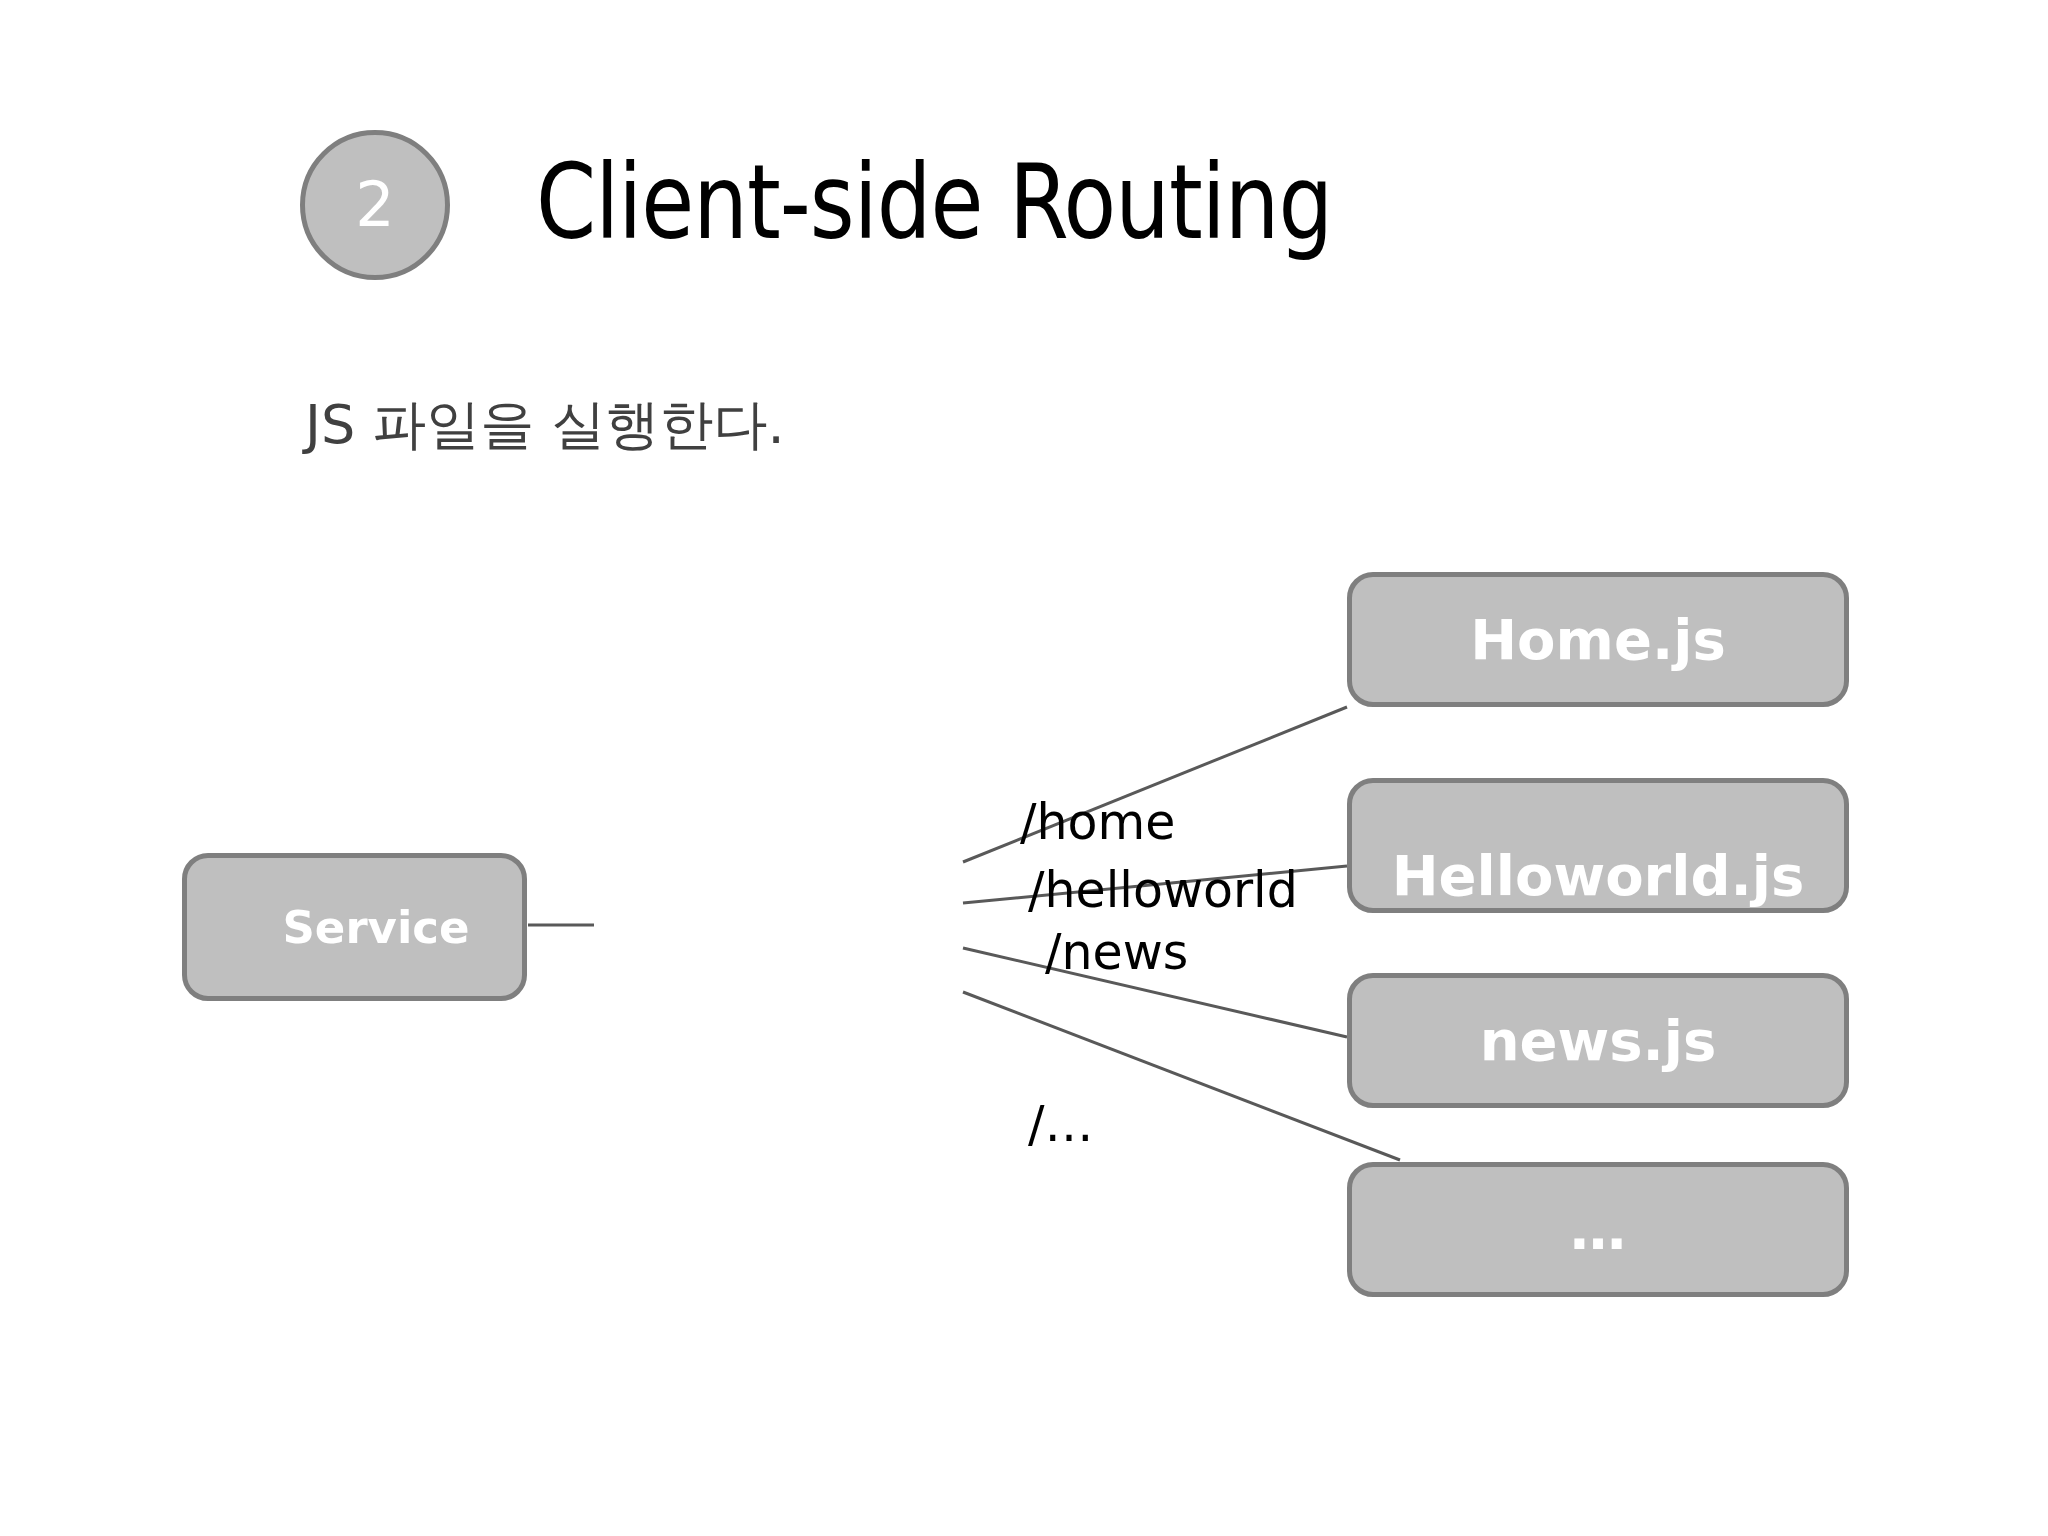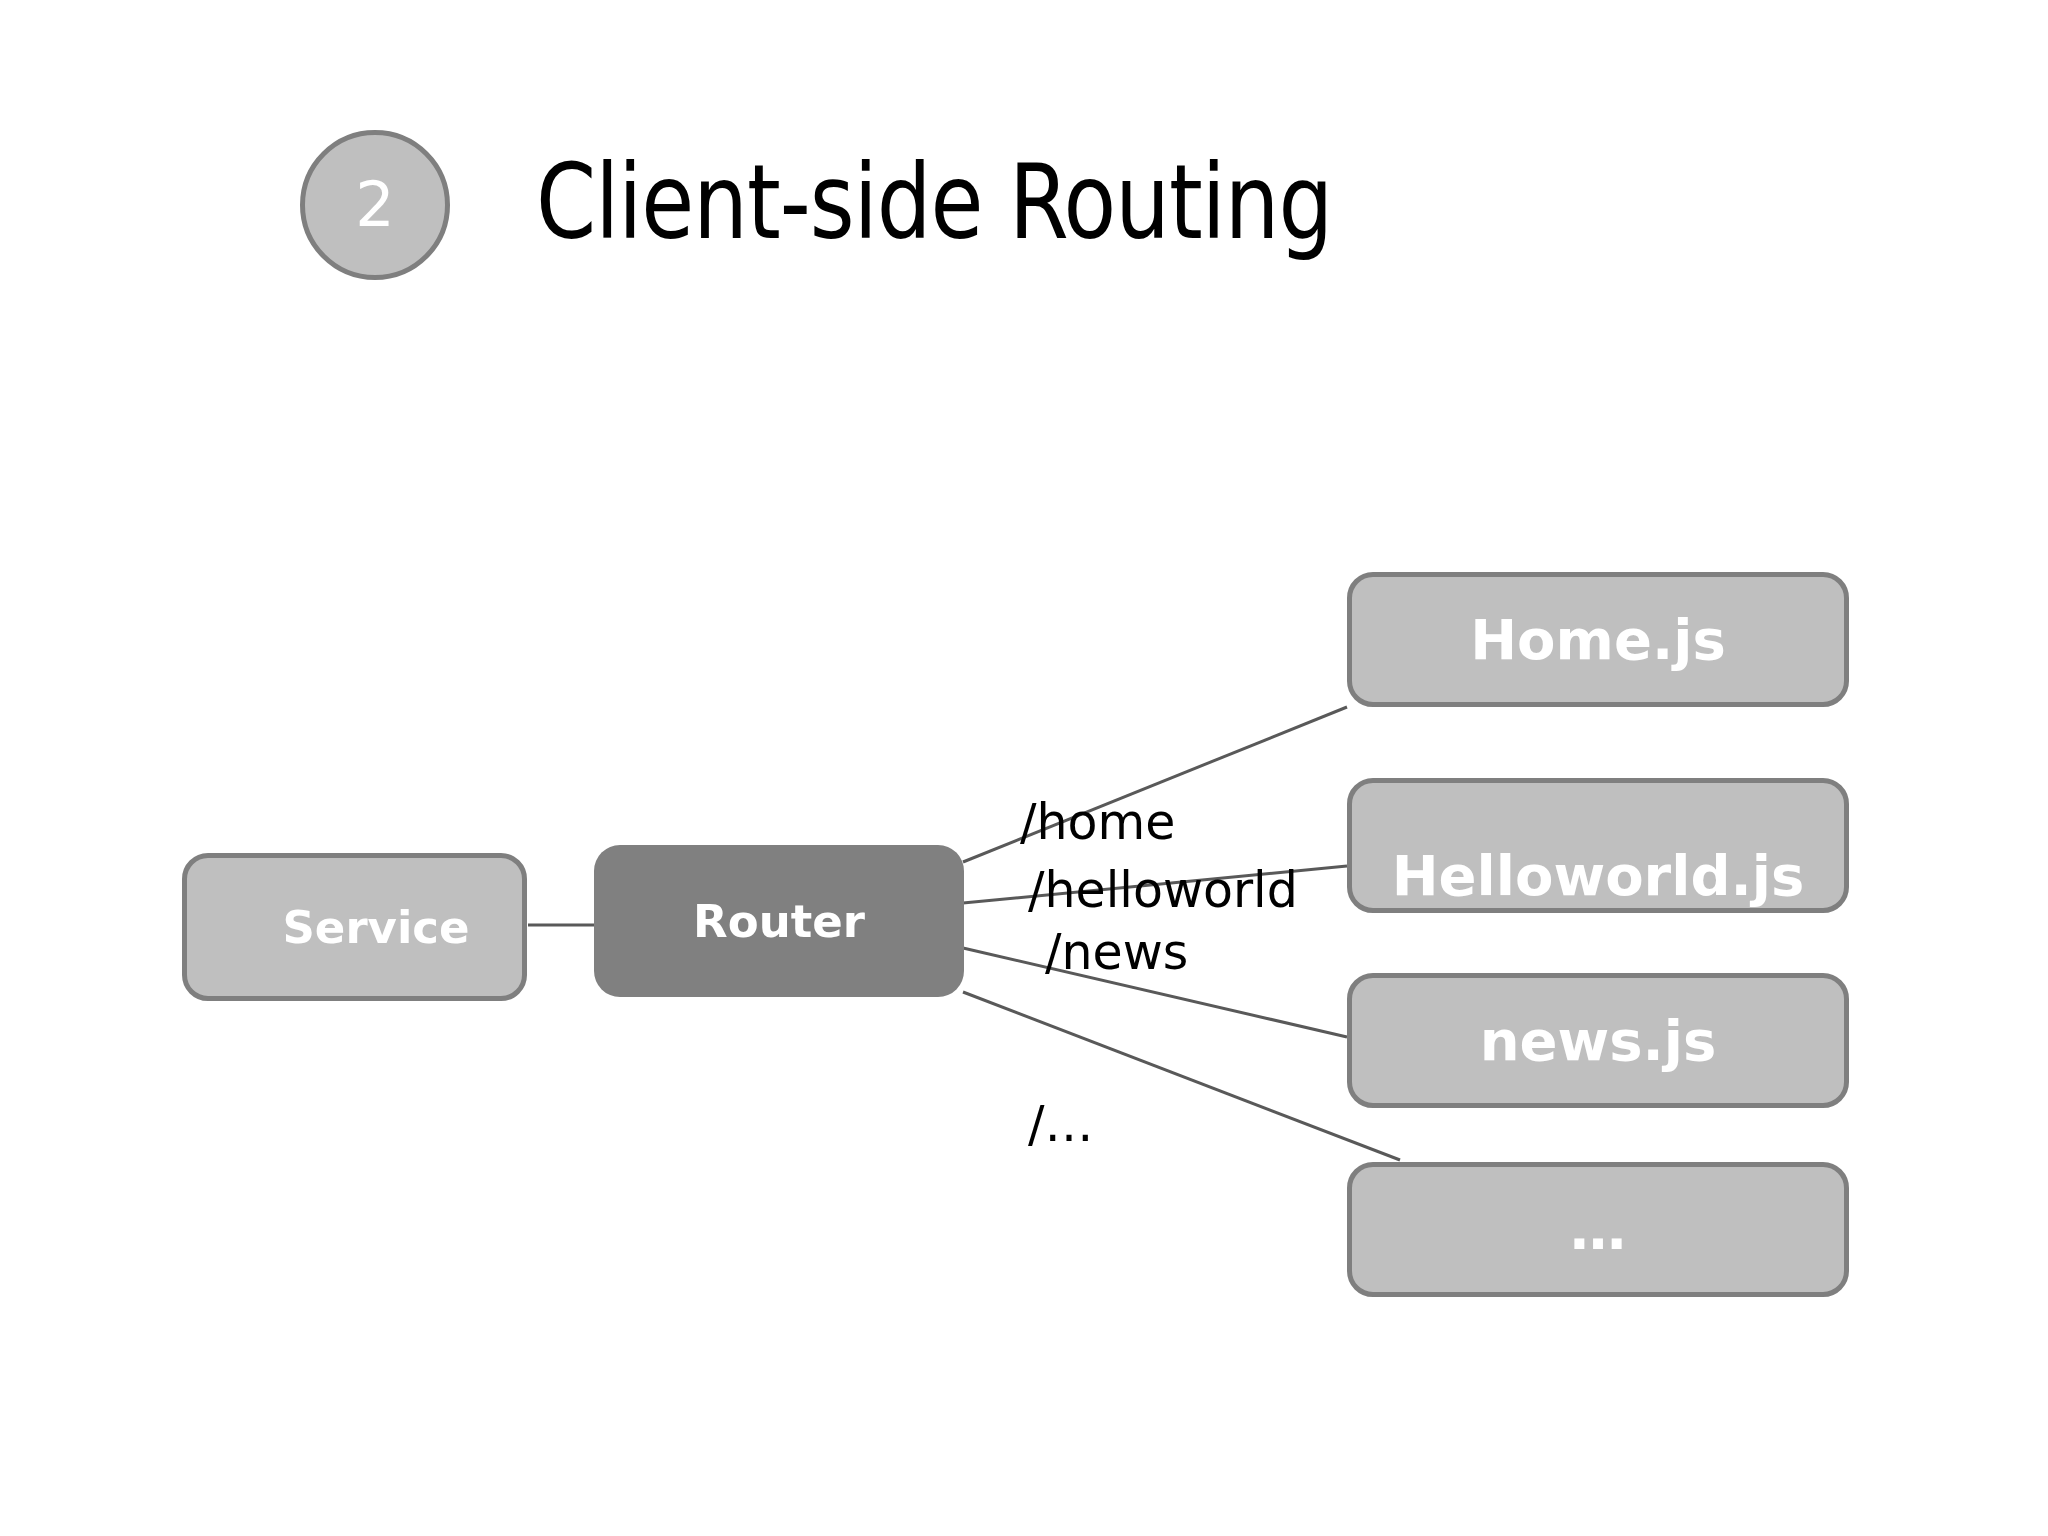--- a/index.html
+++ b/index.html
@@ -155,20 +155,21 @@
 
 <div id="slide">
 
   <div class="step-badge">
     <span class="step-badge-num">2</span>
   </div>
 
   <div class="slide-title">Client-side Routing</div>
 
   <div class="body-text">
+    <span class="body-line">JS 파일을 실행한다.</span>
   </div>
 
   <div id="diagram">
 
     <svg id="connector-layer" viewBox="0 0 2048 1536">
 
       <line x1="528" y1="925" x2="594" y2="925" stroke="#595959" stroke-width="3"></line>
 
       <line x1="963" y1="862" x2="1347" y2="707" stroke="#595959" stroke-width="3"></line>
 
@@ -176,23 +177,20 @@
 
       <line x1="963" y1="948" x2="1347" y2="1037" stroke="#595959" stroke-width="3"></line>
 
       <line x1="963" y1="992" x2="1400" y2="1160" stroke="#595959" stroke-width="3"></line>
     </svg>
 
     <div id="node-service" class="node node-light">
       <span>Service</span>
     </div>
 
-    <div id="node-router" class="node node-dark">
-      <span>Router</span>
-    </div>
 
     <div id="node-home" class="node node-light node-leaf">
       <span>Home.js</span>
     </div>
 
     <div id="node-hello" class="node node-light node-leaf">
       <span>Helloworld.js</span>
     </div>
 
     <div id="node-news" class="node node-light node-leaf">

